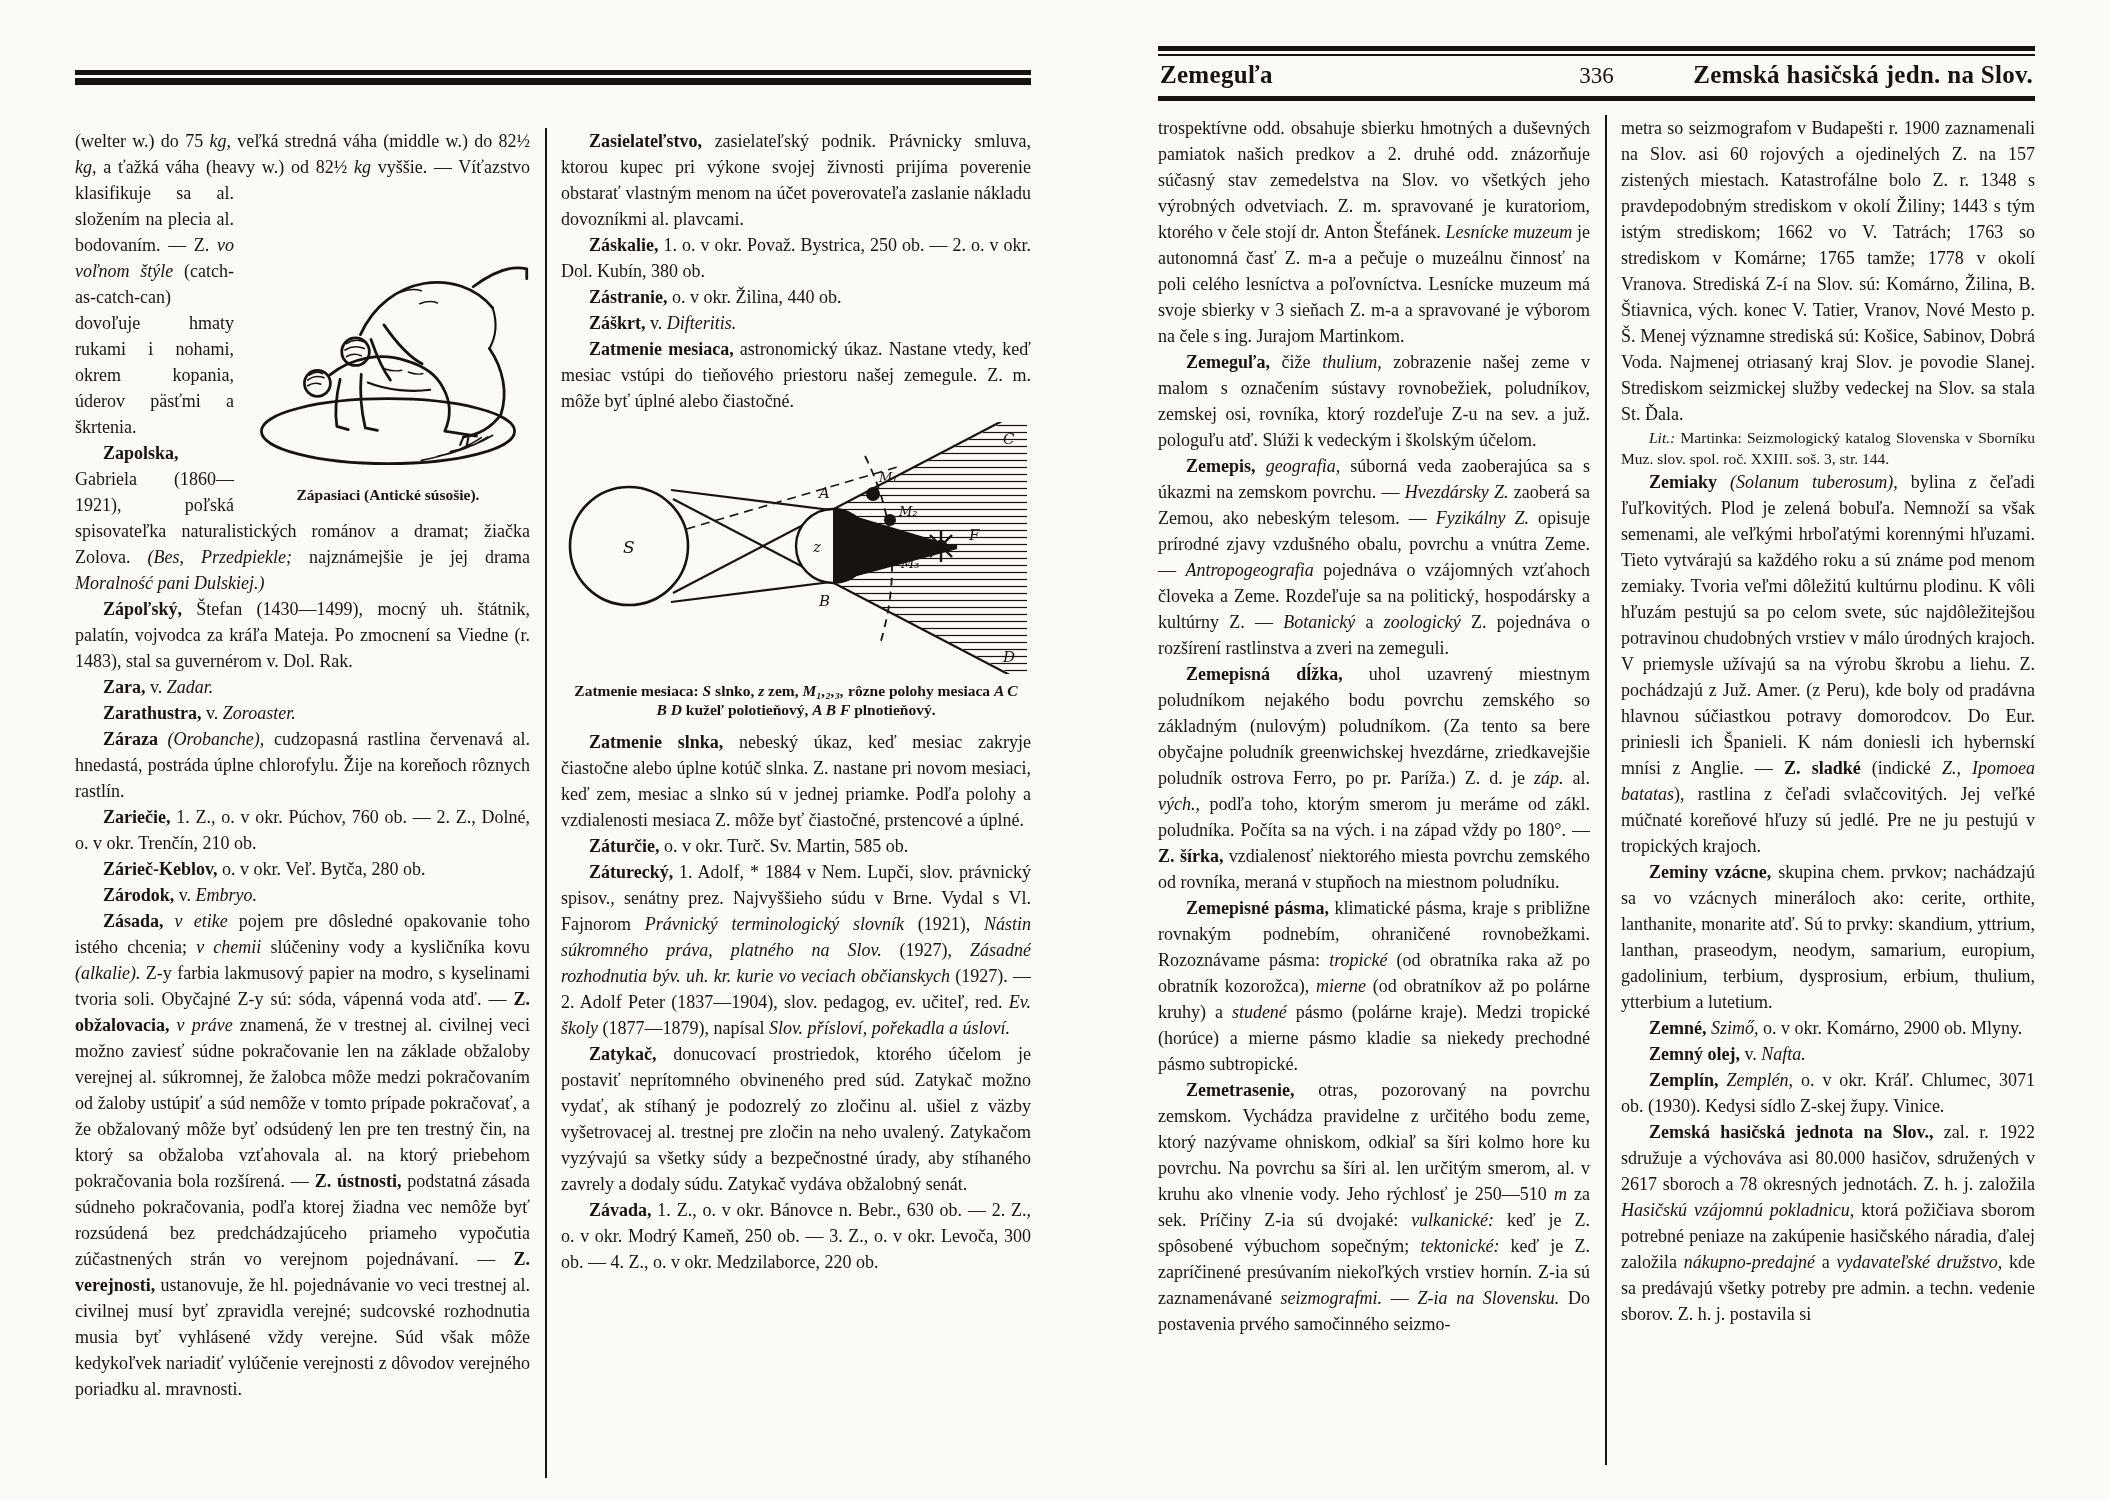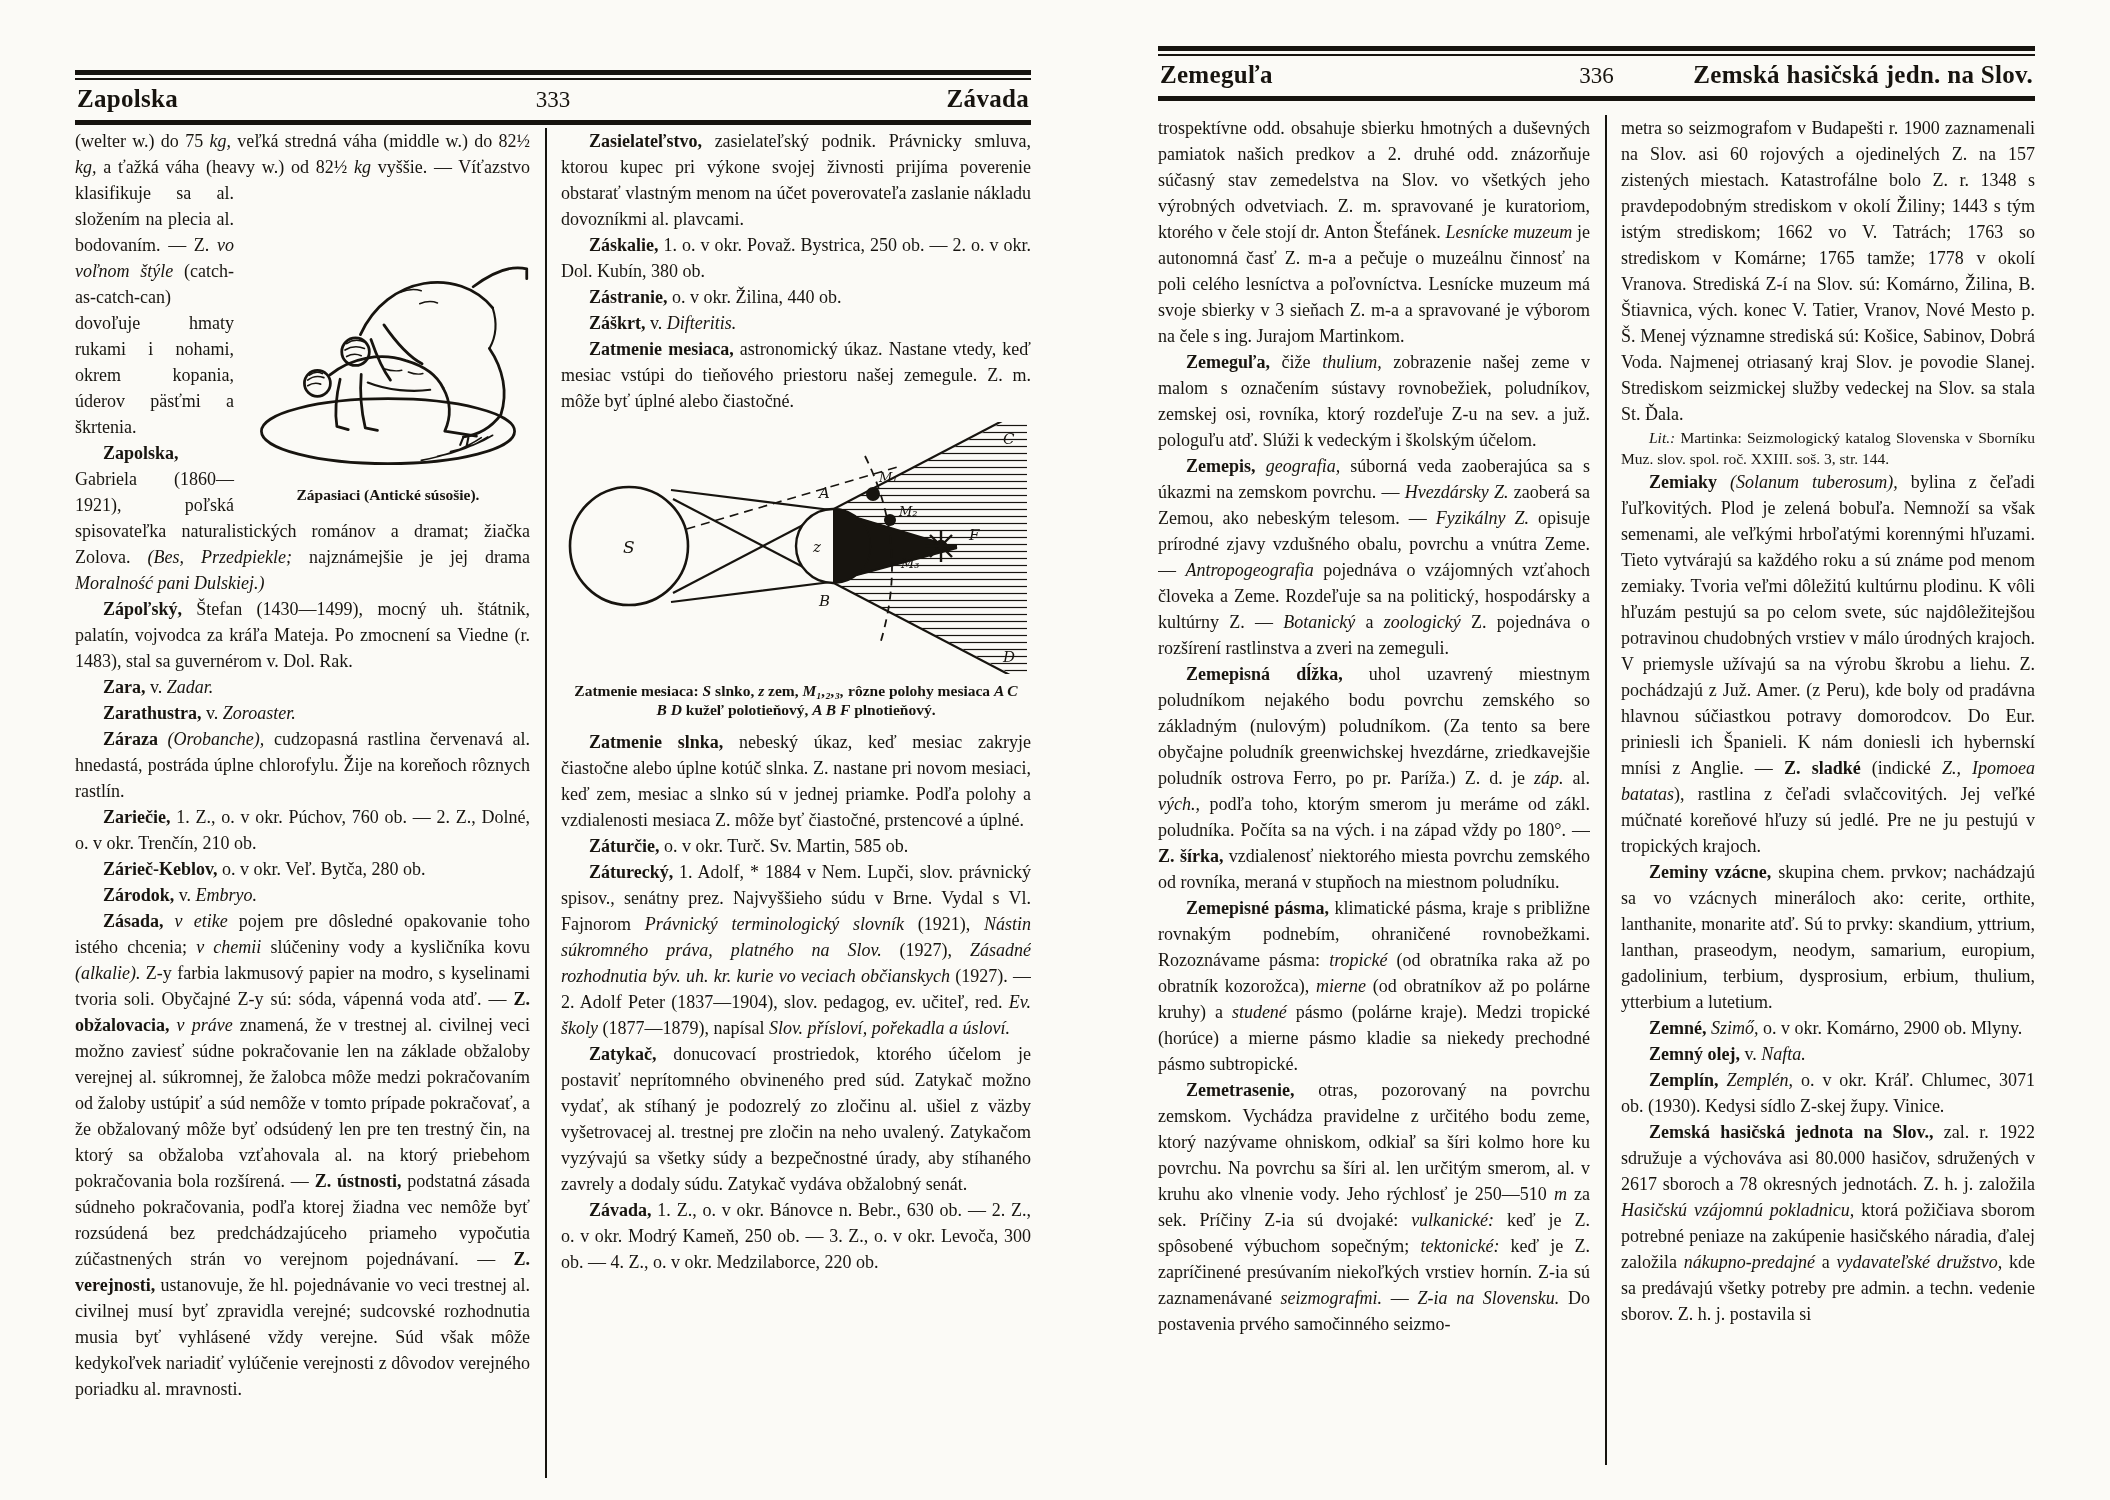--- a/index.html
+++ b/index.html
@@ -43,25 +43,20 @@
 </style>
 </head>
 <body>
 
 <div class="sheet">
 
   <div class="page" id="page-left">
     <div class="pghead">
       <div class="rule-a"></div>
       <div class="rule-b"></div>
-      <div class="head-row">
-        <span class="head-left">Zapolska</span>
-        <span class="head-num">333</span>
-        <span class="head-right">Závada</span>
-      </div>
       <div class="rule-c"></div>
     </div>
     <div class="cols">
       <div class="col" id="c1">
           <p class="para noind"><span>(welter w.) do 75 </span><span class="i">kg,</span><span> veľká stredná váha (middle w.) do 82½ </span><span class="i">kg,</span><span> a ťažká váha (heavy w.) od 82½ </span><span class="i">kg</span><span> vyššie. — Víťazstvo </span><span class="wfig">
     <svg viewBox="0 0 350 340" fill="none" stroke="#17140f" stroke-width="3.4" stroke-linecap="round" stroke-linejoin="round">
       <ellipse cx="175" cy="291" rx="156" ry="40"></ellipse>
       <path stroke-width="2" d="M 252 316 q 30 -6 52 -20 M 236 322 q 36 -7 62 -24 M 216 327 q 44 -8 74 -28"></path>
 
       <circle cx="88" cy="232" r="16"></circle>

